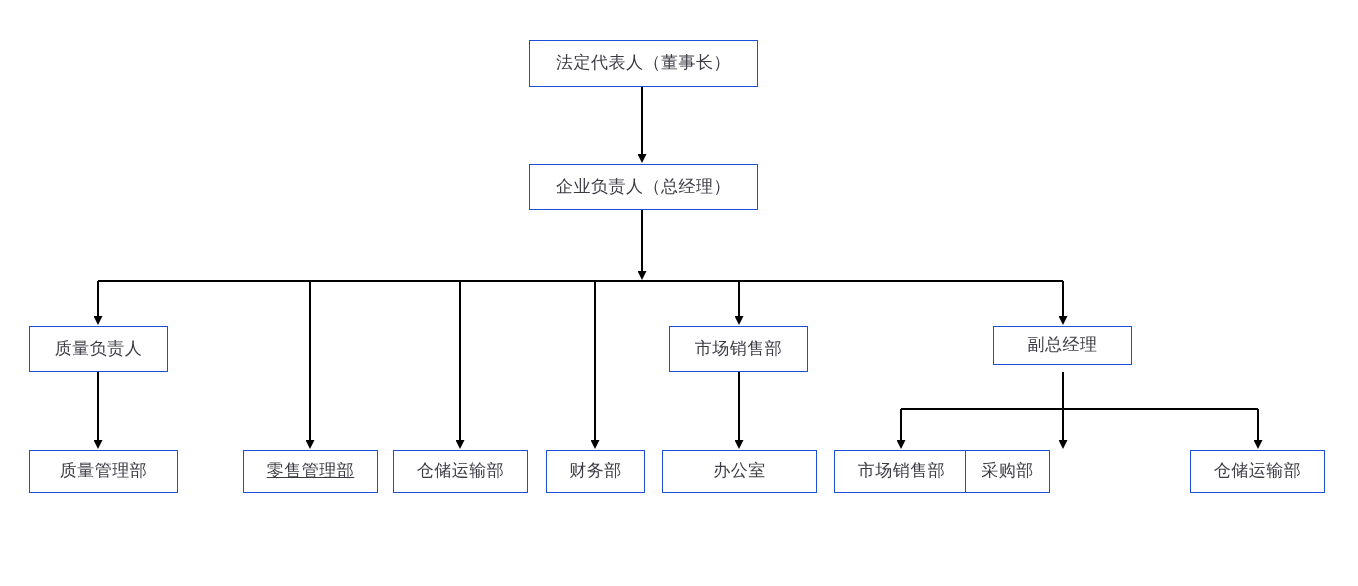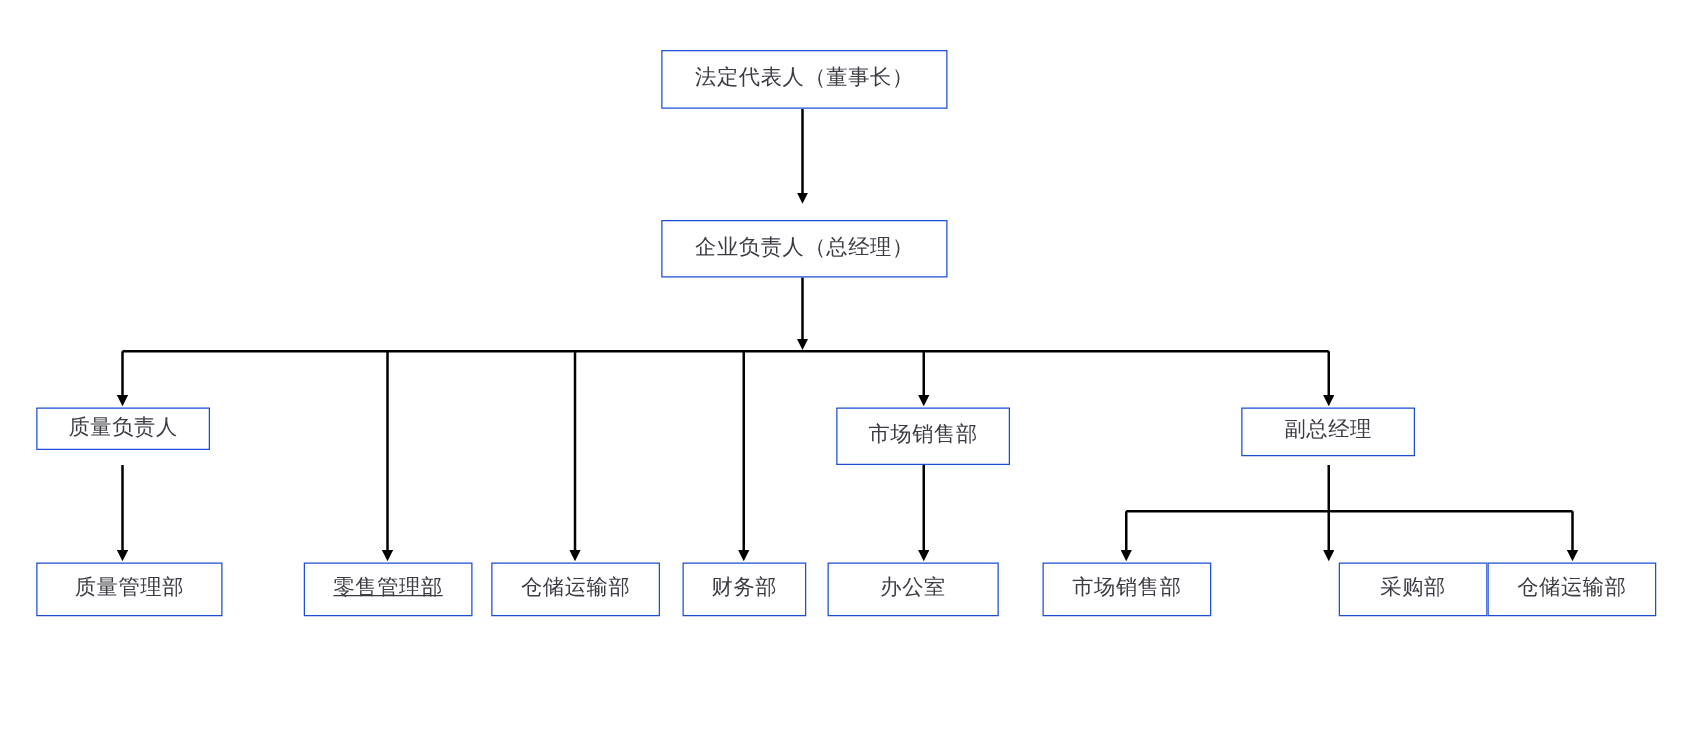--- a/index.html
+++ b/index.html
@@ -92,25 +92,25 @@
 
       <path d="M1258,409 L1258,441" marker-end="url(#arrowhead)"></path>
 
     </g>
   </svg>
 
   <div class="node-box" style="left:529px; top:40px; width:229px; height:47px;">
     <span class="node-label">法定代表人（董事长）</span>
   </div>
 
-  <div class="node-box" style="left:529px; top:176px; width:229px; height:46px;">
+  <div class="node-box" style="left:529px; top:164px; width:229px; height:46px;">
     <span class="node-label">企业负责人（总经理）</span>
   </div>
 
-  <div class="node-box" style="left:29px; top:326px; width:139px; height:34px;">
+  <div class="node-box" style="left:29px; top:326px; width:139px; height:46px;font-family:Liberation Serif, serif;">
     <span class="node-label">质量负责人</span>
   </div>
 
   <div class="node-box" style="left:669px; top:326px; width:139px; height:46px;">
     <span class="node-label">市场销售部</span>
   </div>
 
   <div class="node-box" style="left:993px; top:326px; width:139px; height:39px;">
     <span class="node-label">副总经理</span>
   </div>
@@ -124,29 +124,29 @@
   </div>
 
   <div class="node-box" style="left:393px; top:450px; width:135px; height:43px;">
     <span class="node-label">仓储运输部</span>
   </div>
 
   <div class="node-box" style="left:546px; top:450px; width:99px; height:43px;">
     <span class="node-label">财务部</span>
   </div>
 
-  <div class="node-box" style="left:662px; top:450px; width:137px; height:43px;">
+  <div class="node-box" style="left:662px; top:450px; width:155px; height:43px;">
     <span class="node-label">办公室</span>
   </div>
 
   <div class="node-box" style="left:834px; top:450px; width:135px; height:43px;">
     <span class="node-label">市场销售部</span>
   </div>
 
-  <div class="node-box" style="left:1071px; top:450px; width:119px; height:43px;align-items:center;">
+  <div class="node-box" style="left:965px; top:450px; width:85px; height:43px;align-items:center;">
     <span class="node-label">采购部</span>
   </div>
 
   <div class="node-box" style="left:1190px; top:450px; width:135px; height:43px;">
     <span class="node-label">仓储运输部</span>
   </div>
 
 </div>
 
 </body></html>

